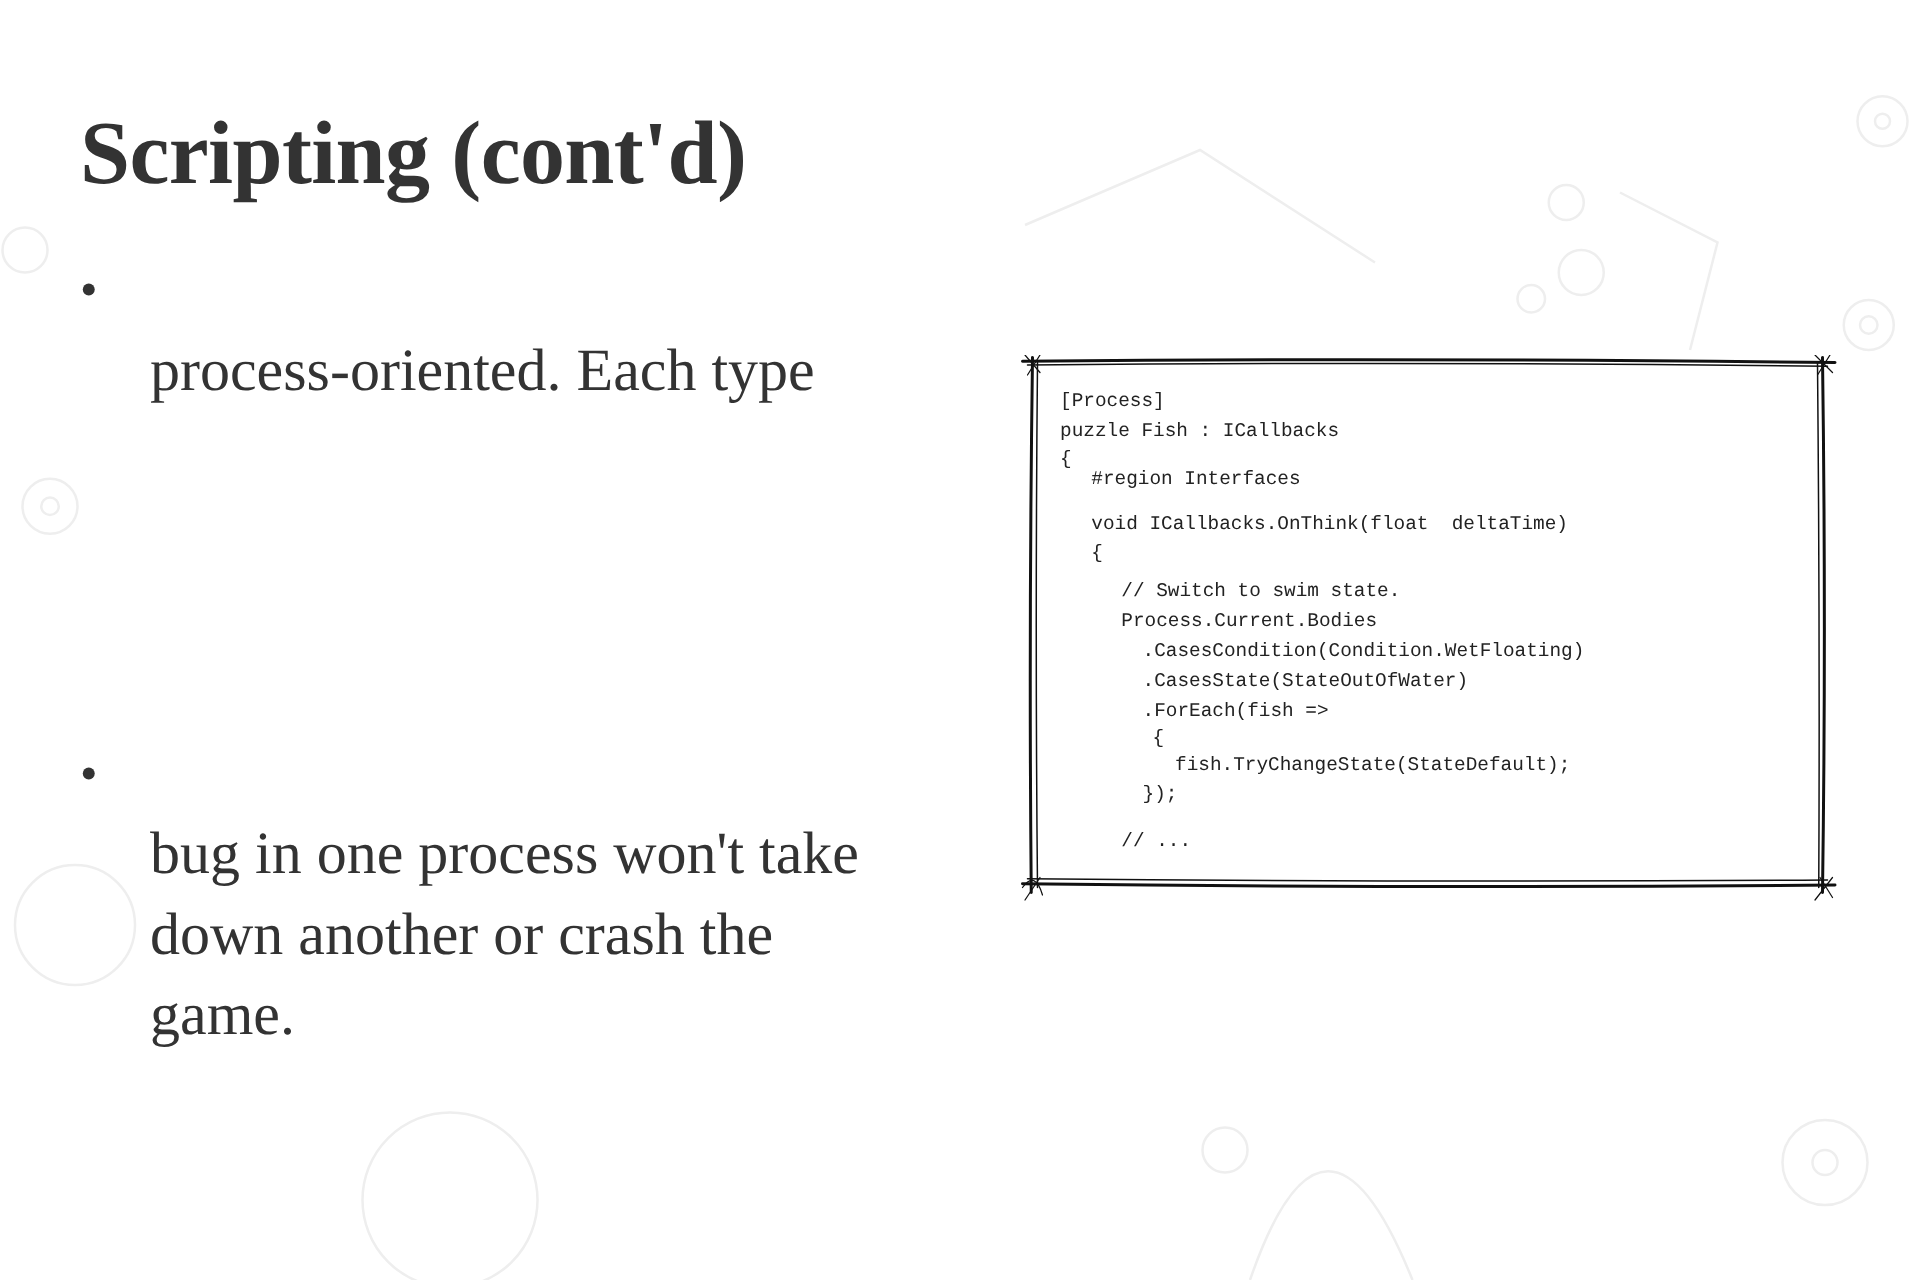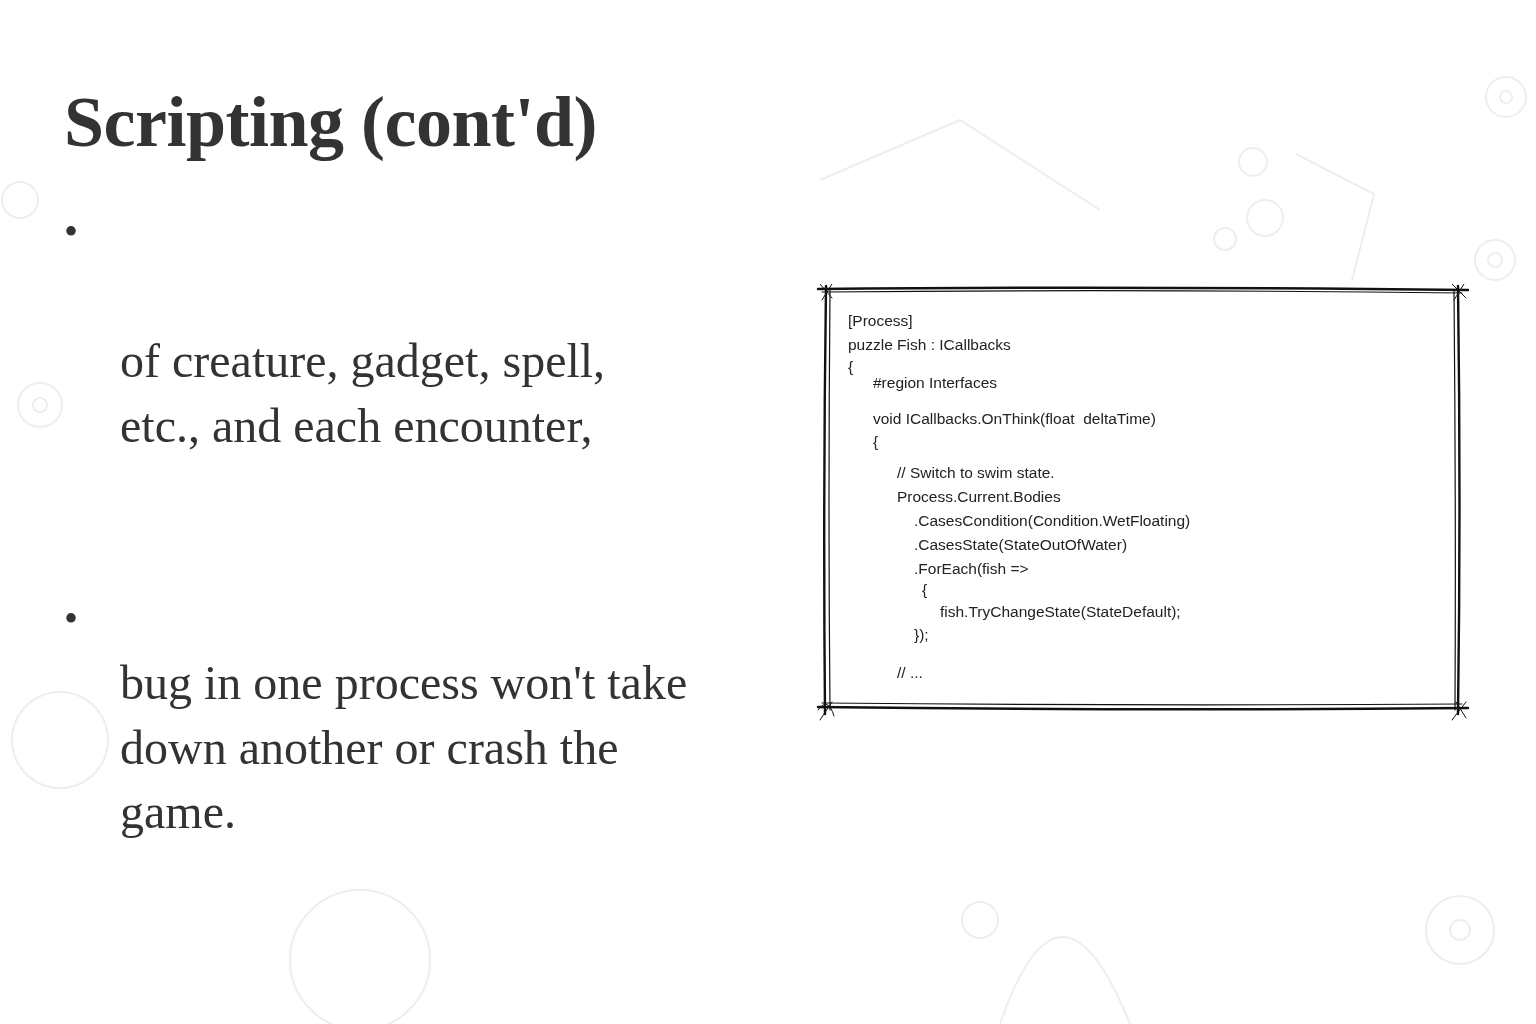--- a/index.html
+++ b/index.html
@@ -26,21 +26,21 @@
   .bullet + .bullet { margin-top: 64px; }
   .bullet-dot {
     position: absolute; left: 4px; top: 0; font-size: 40px;
   }
   .code-frame {
     position: absolute; left: 826px; top: 294px; width: 642px; height: 418px;
   }
   .code-frame svg { position: absolute; left: -10px; top: -10px; }
   .code {
     position: absolute; left: 22px; top: 8px;
-    font-family: Liberation Sans, sans-serif; font-size: 15.5px; color: #222;
+    font-family: Liberation Mono, monospace; font-size: 15.5px; color: #222;
     white-space: pre; margin: 0;
   }
   .code-line { position: absolute; left: 0; white-space: pre; }
 </style>
 </head>
 <body>
 
 <svg class="bg-deco" width="1536" height="1024" viewBox="0 0 1536 1024">
   <g fill="none" stroke="#eeeeee" stroke-width="2">
     <circle cx="1506" cy="97" r="20"></circle>
@@ -63,23 +63,23 @@
     <path d="M820 180 L960 120 L1100 210"></path>
   </g>
 </svg>
 
 <h1 class="slide-title">Scripting (cont'd)</h1>
 
 <ul class="bullets">
   <li class="bullet">
     <span class="bullet-dot">•</span>
     <br>
+    <span>process-oriented. Each type</span><br>
     <br>
-    <span>of creature, gadget, spell,</span><br>
-    <span>etc., and each encounter,</span><br>
+    <br>
     <br>
   </li>
   <li class="bullet">
     <span class="bullet-dot">•</span>
     <br>
     <span>bug in one process won't take</span><br>
     <span>down another or crash the</span><br>
     <span>game.</span>
   </li>
 </ul>

